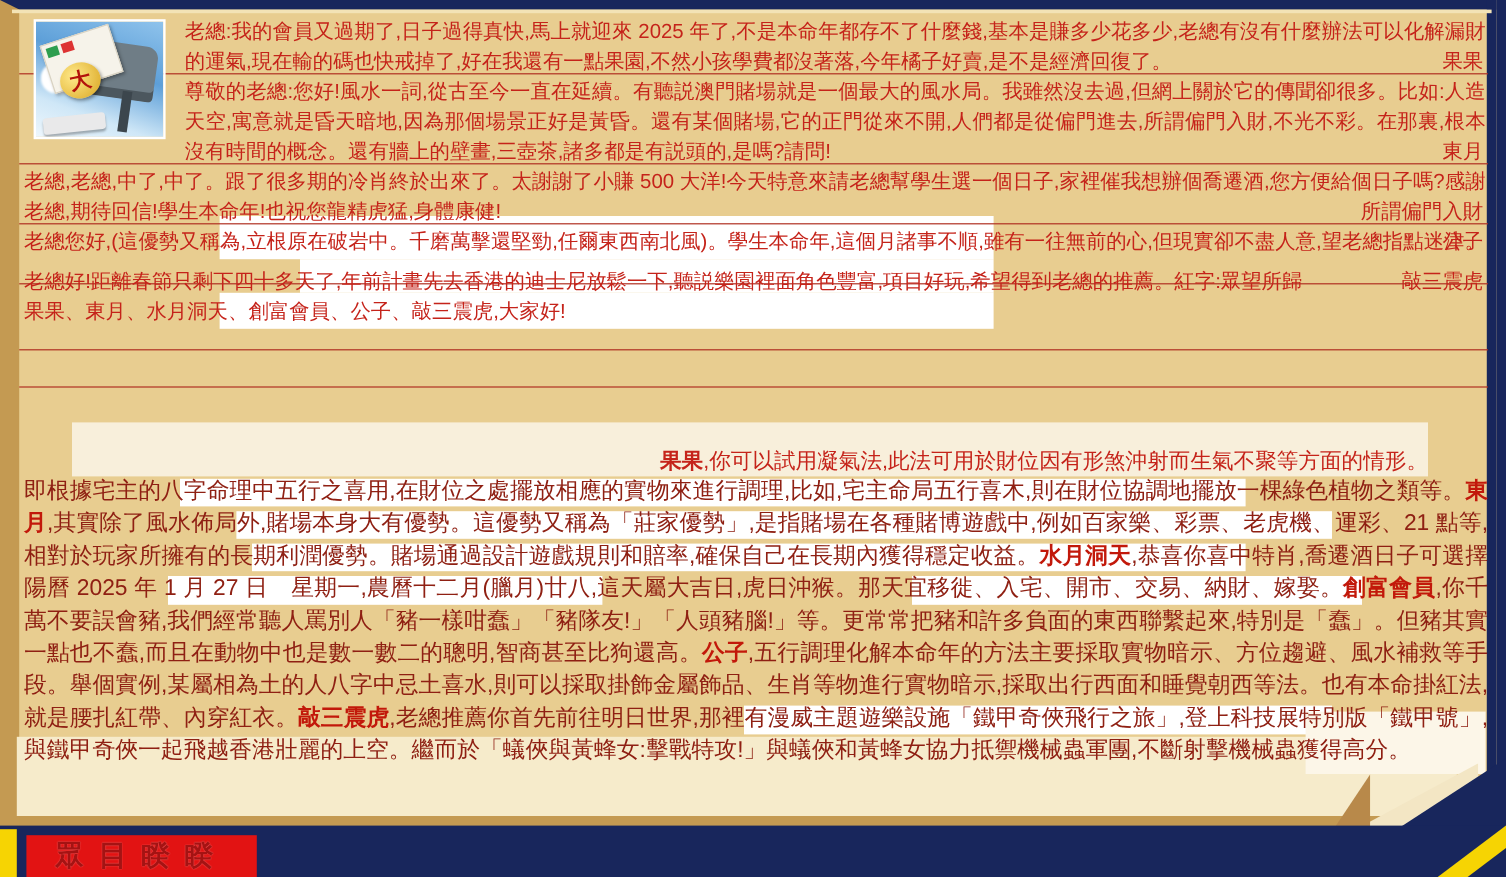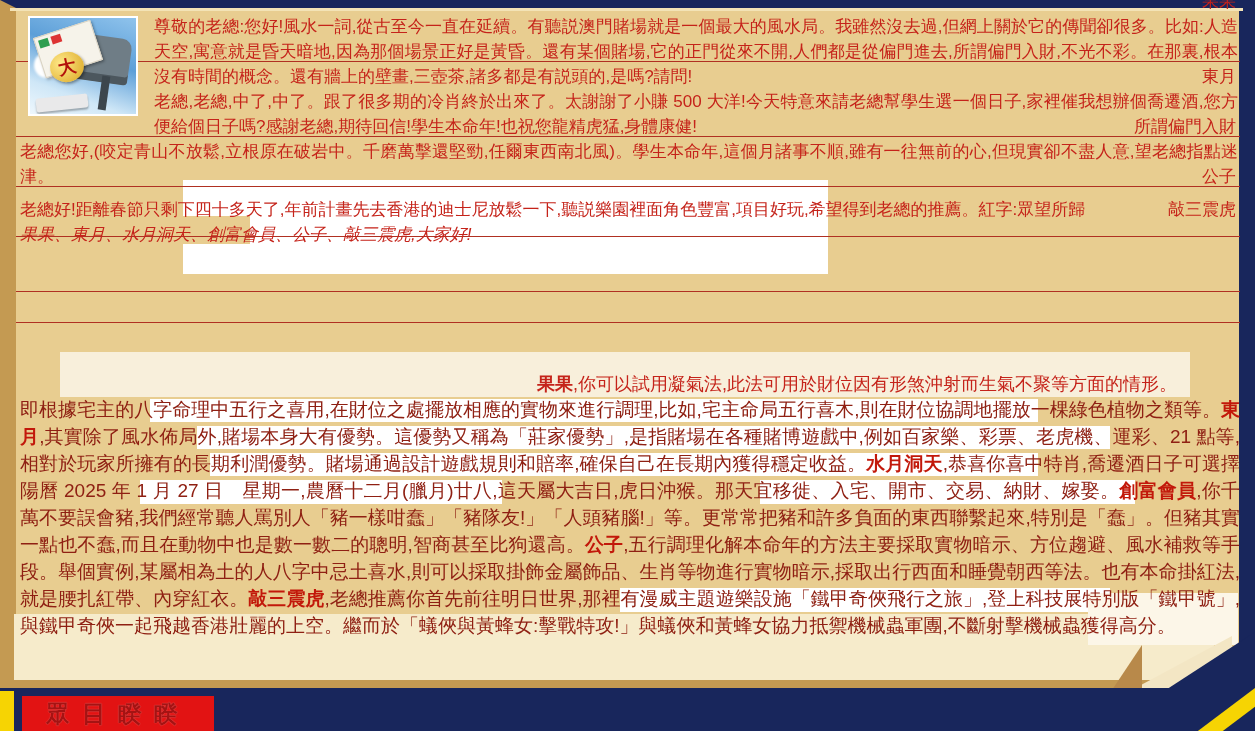--- a/index.html
+++ b/index.html
@@ -31,21 +31,21 @@
   
   .letters{
     position:absolute;left:20px;top:14px;width:1218px;z-index:3;
     color:#c5231a;font-size:17px;line-height:25px;
     word-break:break-all;overflow-wrap:anywhere;text-align:justify;
   }
   .letter{position:relative;margin:0;}
   .letter .sig{position:absolute;right:2px;bottom:0;white-space:nowrap;}
   .u{}
   .m-l2{margin-top:0px;} .m-l6{margin-top:8px;}
-  .greeting{margin-top:0px;font-style:italic;}
+  .greeting{margin-top:0px;}
   
   .photo{
     float:left;width:106px;height:96px;margin:2px 16px 4px 8px;
     border:2px solid #ffffff;position:relative;overflow:hidden;
     background:linear-gradient(200deg,#8fc3ec 0%,#5d9fd8 40%,#cfe7f7 75%,#eef7fd 100%);
   }
   .cloud{position:absolute;left:4px;top:34px;width:70px;height:26px;border-radius:14px;
     background:radial-gradient(circle at 30% 40%,#ffffff 0 60%,rgba(255,255,255,0) 70%),
                radial-gradient(circle at 70% 60%,#fdfdfd 0 55%,rgba(255,255,255,0) 70%);
     filter:blur(1px);}
@@ -57,21 +57,21 @@
   .stamp1{position:absolute;left:3px;top:3px;width:10px;height:8px;background:#2e9e4f;}
   .stamp2{position:absolute;left:16px;top:3px;width:10px;height:8px;background:#d33;}
   .badge{position:absolute;left:20px;top:34px;width:34px;height:30px;border-radius:50%;
     background:radial-gradient(circle at 35% 35%,#ffe98a,#d9a520);transform:rotate(-12deg);
     color:#b3120b;font-weight:bold;font-size:18px;line-height:30px;text-align:center;
     box-shadow:1px 2px 3px rgba(0,0,0,.4);}
   .tray{position:absolute;left:6px;bottom:4px;width:52px;height:14px;background:#e9e9ea;
     border-radius:3px;transform:rotate(-6deg);box-shadow:0 2px 2px rgba(0,0,0,.3);}
   
   .hl-line{
-    position:absolute;right:78px;top:372px;z-index:3;white-space:nowrap;
+    position:absolute;right:65px;top:372px;z-index:3;white-space:nowrap;
     color:#c5231a;font-size:18px;line-height:24px;
   }
   .hl-line .b{font-weight:bold;}
   
   .reply{
     position:absolute;left:20px;top:396px;width:1220px;z-index:3;
     color:#8f2013;font-size:19px;line-height:27px;
     word-break:break-all;overflow-wrap:anywhere;text-align:justify;
   }
   .reply .b{font-weight:bold;color:#c2180a;}
@@ -125,24 +125,24 @@
     <div class="mailbox"></div>
     <div class="mailbox-post"></div>
     <div class="envelope">
       <div class="stamp1"></div>
       <div class="stamp2"></div>
     </div>
     <div class="badge">大</div>
     <div class="tray"></div>
   </div>
 
-  <p class="letter"><span class="sig u">果果</span></p>
+  <p class="letter"><span><span>老總:我的會員又過期了,日子過得真快,馬上就迎來 2025 年了,不是本命年都存不了什麼錢,基本是賺多少花多少,老總有沒有什麼辦法可以化解漏</span><span class="u">財的運氣,現在輸的碼也快戒掉了,好在我還有一點果園,不然小孩學費都沒著落,今年橘子好賣,是不是經濟回復了。</span></span><span class="sig u">果果</span></p>
   <p class="letter m-l2"><span><span>尊敬的老總:您好!風水一詞,從古至今一直在延續。有聽説澳門賭場就是一個最大的風水局。我雖然沒去過,但網上關於它的傳聞卻很多。比如:人造天空,寓意就是昏天暗地,因為那個場景正好是黃昏。還有某個賭場,它的正門從來不開,人們都是從偏門進去,所謂偏門入財,不光不彩。在那裏,根本</span><span class="u">沒有時間的概念。還有牆上的壁畫,三壺茶,諸多都是有説頭的,是嗎?請問!</span></span><span class="sig u">東月</span></p>
   <p class="letter"><span><span>老總,老總,中了,中了。跟了很多期的冷肖終於出來了。太謝謝了小賺 500 大洋!今天特意來請老總幫學生選一個日子,家裡催我想辦個喬遷酒,您方便給個日子嗎?感謝</span><span class="u">老總,期待回信!學生本命年!也祝您龍精虎猛,身體康健!</span></span><span class="sig u">所謂偏門入財</span></p>
-  <p class="letter"><span><span>老總您好,(咬定青山不放鬆,立根原在破岩中。千磨萬擊還堅勁,任爾東西南北風)。學生本命年,這個月諸事不順,雖有一往無前的心,但現實卻不盡人意,望老總指</span><span class="u">點迷津。</span></span><span class="sig u">公子</span></p>
+  <p class="letter"><span><span>老總您好,(這優勢又稱為,立根原在破岩中。千磨萬擊還堅勁,任爾東西南北風)。學生本命年,這個月諸事不順,雖有一往無前的心,但現實卻不盡人意,望老總指</span><span class="u">點迷津。</span></span><span class="sig u">公子</span></p>
   <p class="letter m-l6"><span><span class="u">老總好!距離春節只剩下四十多天了,年前計畫先去香港的迪士尼放鬆一下,聽説樂園裡面角色豐富,項目好玩,希望得到老總的推薦。紅字:眾望所歸</span></span><span class="sig u">敲三震虎</span></p>
   <p class="letter greeting">果果、東月、水月洞天、創富會員、公子、敲三震虎,大家好!</p>
 </div>
 
 <div class="hl-line"><span class="b">果果</span><span>,你可以試用凝氣法,此法可用於財位因有形煞沖射而生氣不聚等方面的情形。</span></div>
 
 <div class="reply"><span>即根據宅主的八字命理中五行之喜用,在財位之處擺放相應的實物來進行調理,比如,宅主命局五行喜木,則在財位協調地擺放一棵綠色植物之類等。</span><span class="b">東月</span><span>,其實除了風水佈局外,賭場本身大有優勢。這優勢又稱為「莊家優勢」,是指賭場在各種賭博遊戲中,例如百家樂、彩票、老虎機、運彩、21 點等,相對於玩家所擁有的長期利潤優勢。賭場通過設計遊戲規則和賠率,確保自己在長期內獲得穩定收益。</span><span class="b">水月洞天</span><span>,恭喜你喜中特肖,喬遷酒日子可選擇陽曆 2025 年 1 月 27 日　星期一,農曆十二月(臘月)廿八,這天屬大吉日,虎日沖猴。那天宜移徙、入宅、開市、交易、納財、嫁娶。</span><span class="b">創富會員</span><span>,你千萬不要誤會豬,我們經常聽人罵別人「豬一樣咁蠢」「豬隊友!」「人頭豬腦!」等。更常常把豬和許多負面的東西聯繫起來,特別是「蠢」。但豬其實一點也不蠢,而且在動物中也是數一數二的聰明,智商甚至比狗還高。</span><span class="b">公子</span><span>,五行調理化解本命年的方法主要採取實物暗示、方位趨避、風水補救等手段。舉個實例,某屬相為土的人八字中忌土喜水,則可以採取掛飾金屬飾品、生肖等物進行實物暗示,採取出行西面和睡覺朝西等法。也有本命掛紅法,就是腰扎紅帶、內穿紅衣。</span><span class="b">敲三震虎</span><span>,老總推薦你首先前往明日世界,那裡有漫威主題遊樂設施「鐵甲奇俠飛行之旅」,登上科技展特別版「鐵甲號」,與鐵甲奇俠一起飛越香港壯麗的上空。繼而於「蟻俠與黃蜂女:擊戰特攻!」與蟻俠和黃蜂女協力抵禦機械蟲軍團,不斷射擊機械蟲獲得高分。</span></div>
 
 <div class="fold-page"></div>
 <div class="fold-shadow"></div>

